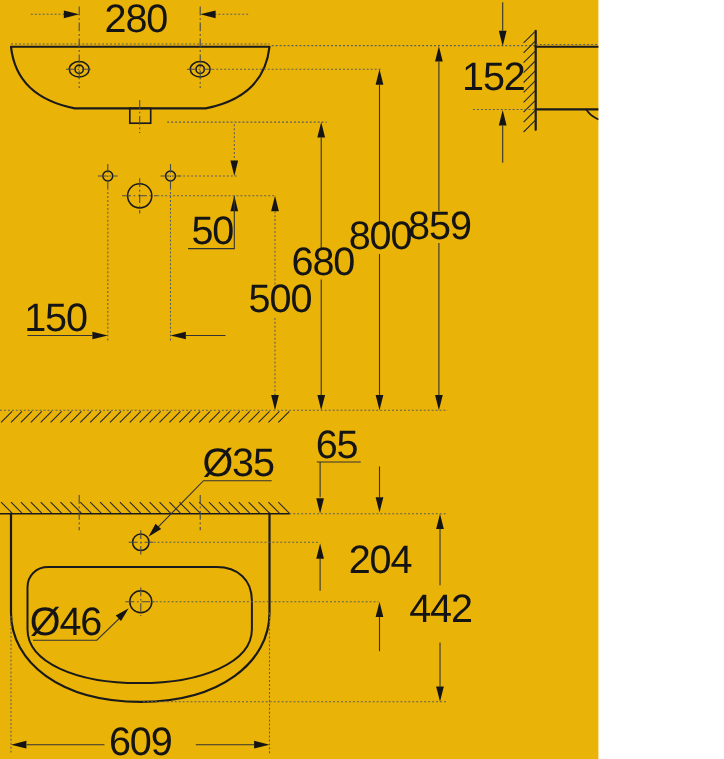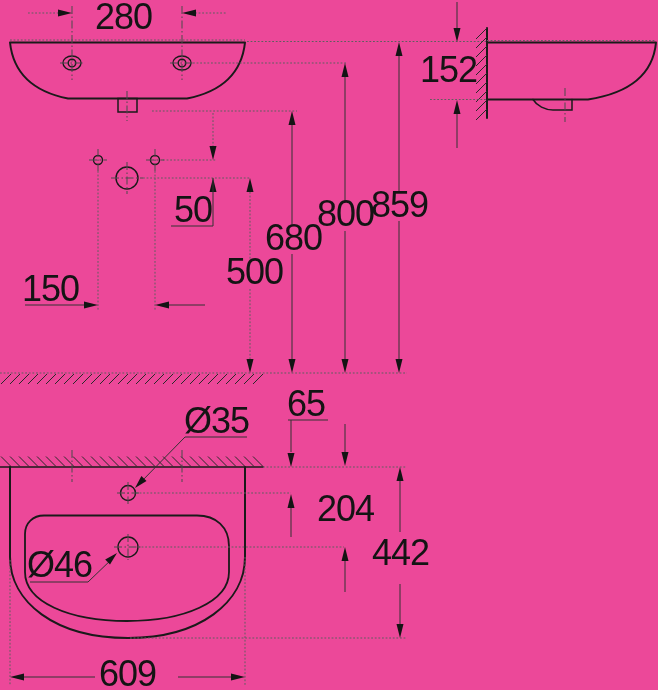--- a/index.html
+++ b/index.html
@@ -1,16 +1,16 @@
 <!DOCTYPE html>
 <html><head>
 <meta charset="utf-8">
 <style>
   html,body{margin:0;padding:0;background:#fff;}
-  .stage{position:relative;width:658px;height:690px;background:#ec4899;overflow:hidden;
+  .stage{position:relative;width:544px;height:690px;background:#eab308;overflow:hidden;
          font-family:"Liberation Sans",sans-serif;}
   svg text{font-family:"Liberation Sans",sans-serif;font-size:36px;fill:#141414;
            letter-spacing:-1px;}
   .ol{fill:none;stroke:#1a1a1a;stroke-width:2;stroke-linecap:round;stroke-linejoin:round;}
   .ol15{fill:none;stroke:#1a1a1a;stroke-width:1.5;stroke-linecap:round;}
   .ol14{fill:none;stroke:#1a1a1a;stroke-width:1.4;}
   .ext{fill:none;stroke:#5f5f5f;stroke-width:1;stroke-dasharray:1.8 1.8;}
   .dml{fill:none;stroke:#333333;stroke-width:1;}
   .cl{fill:none;stroke:#4a4a4a;stroke-width:1;stroke-dasharray:8 2.5 1.5 2.5;}
   .hatch{fill:none;stroke:#2a2a2a;stroke-width:1;}

